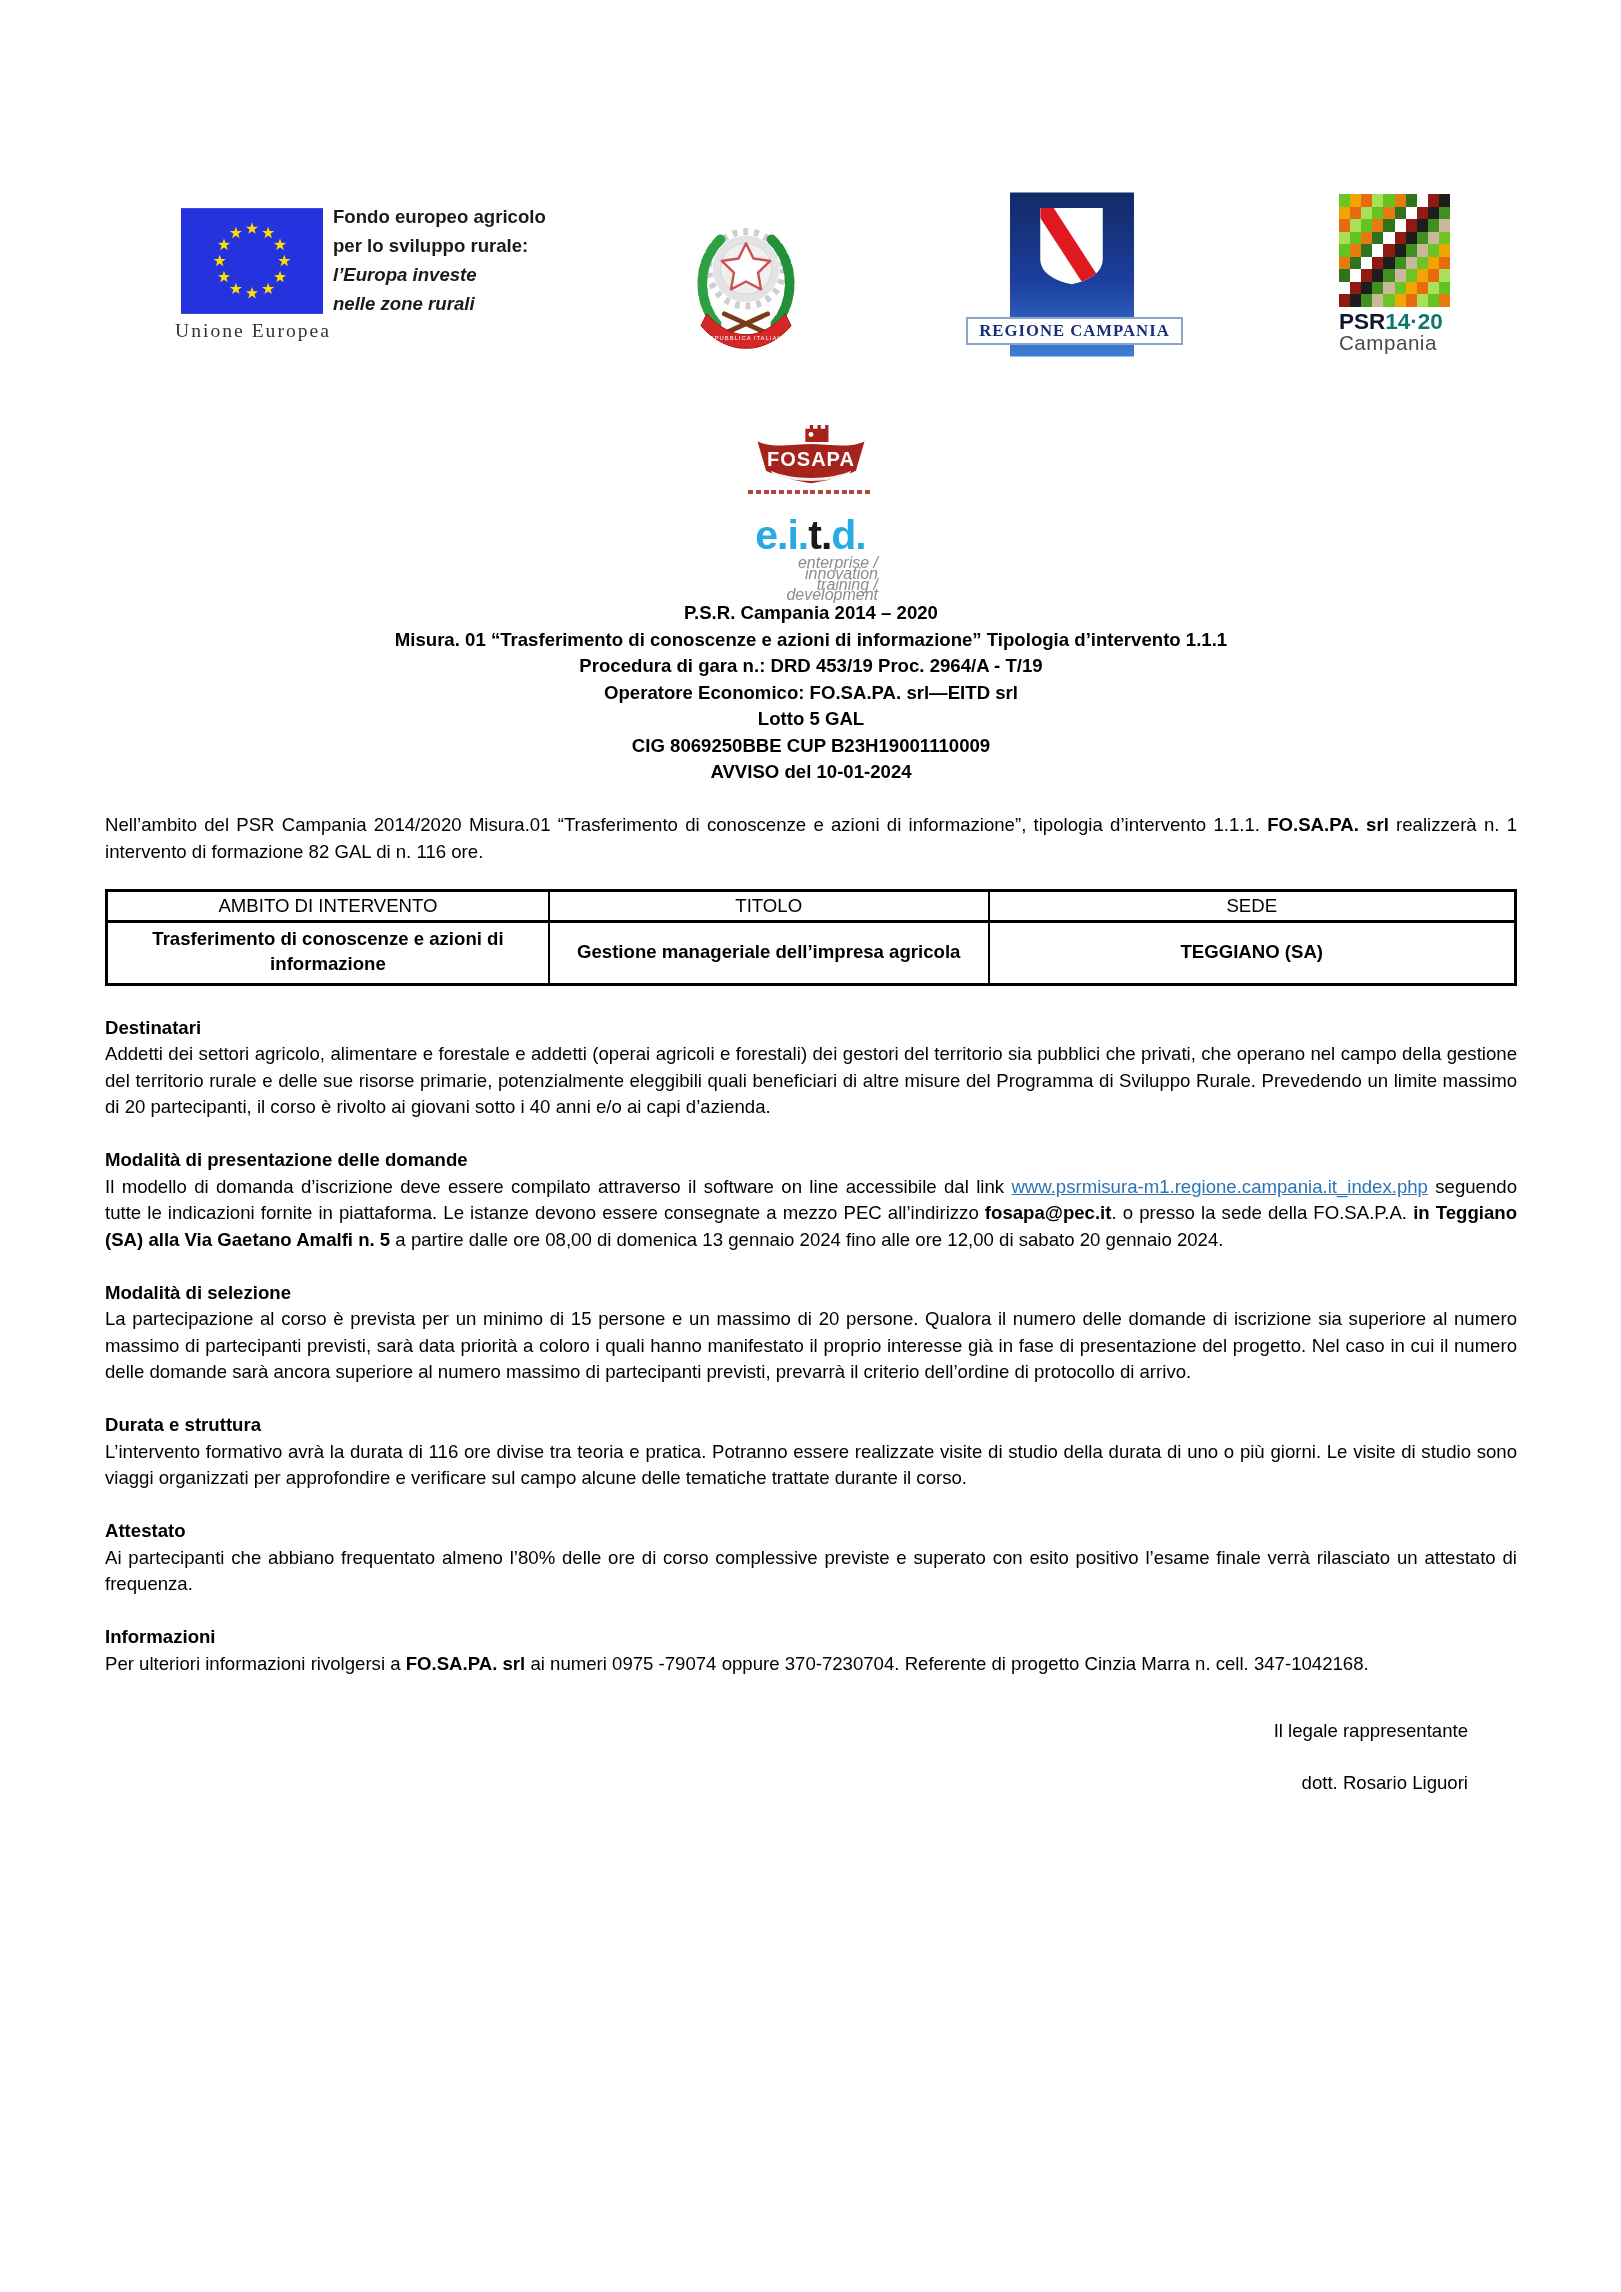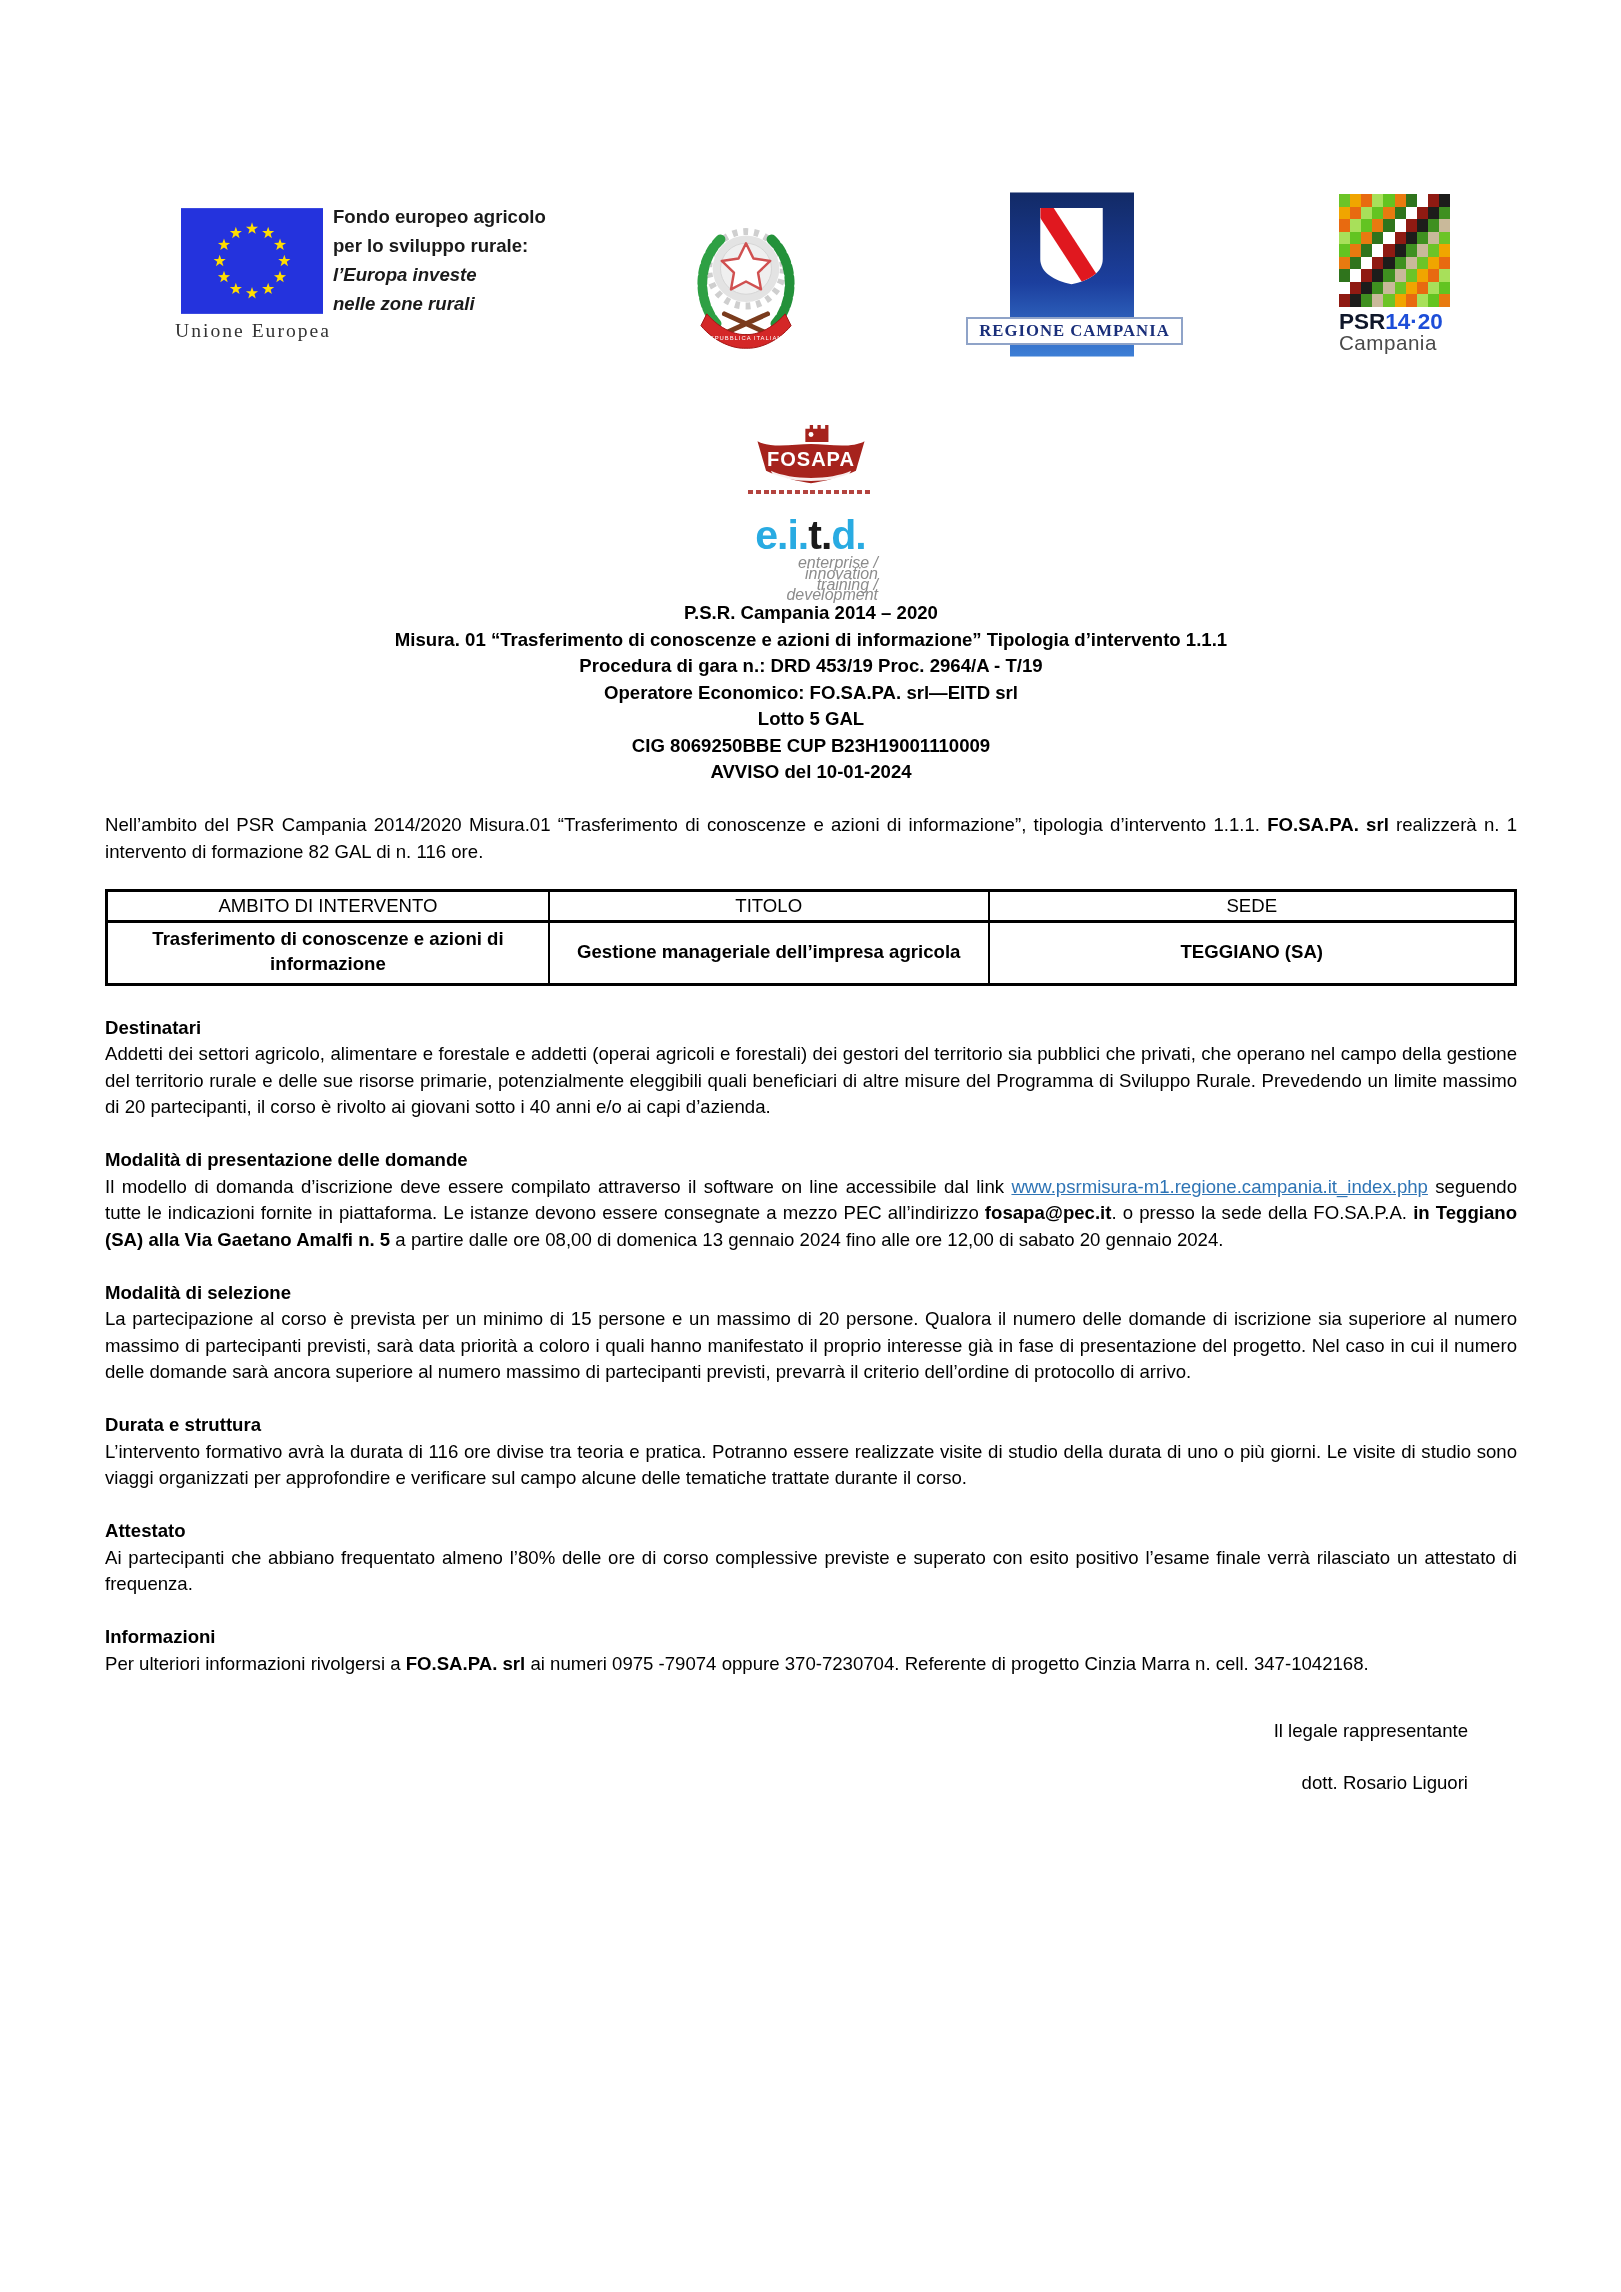--- a/index.html
+++ b/index.html
@@ -16,21 +16,21 @@
   .emblem{position:absolute;left:686px;top:208px;width:120px;height:149px;}
   .regione{position:absolute;left:1010px;top:192px;width:124px;height:165px;}
   .regione svg{position:absolute;left:0;top:0;}
   .regione-label{position:absolute;left:-44px;top:125px;width:213px;height:23.5px;background:#fff;
                  border:2px solid #8fa3c8;display:flex;align-items:center;justify-content:center;
                  font-family:"Liberation Serif",serif;font-weight:bold;font-size:16.7px;color:#1a2f7a;letter-spacing:1px;}
   .psr{position:absolute;left:1339px;top:194px;width:118px;}
   .psr-mosaic{display:grid;grid-template-columns:repeat(10,1fr);width:111px;height:113px;}
   .psr-line1{margin-top:3.9px;font-size:22.5px;font-weight:bold;line-height:21.6px;}
   .psr-acronym{color:#0f172a;}
-  .psr-years{color:#1d4ed8;}
+  .psr-years{color:#0f766e;}
   .psr-region{font-size:20.6px;color:#4a4a4a;line-height:21.6px;letter-spacing:0.5px;}
 
   
   .fosapa-wrap{position:absolute;left:0;right:0;top:423px;display:flex;flex-direction:column;align-items:center;}
   .fosapa-tagline{margin-top:2px;width:125px;height:3.9px;opacity:.85;
       background:repeating-linear-gradient(90deg,#a6231d 0 4.9px,transparent 4.9px 7.8px);}
   .eitd-wrap{position:absolute;left:0;right:0;top:514px;display:flex;flex-direction:column;align-items:center;}
   .eitd-name{font-size:41px;font-weight:bold;letter-spacing:-1px;line-height:43px;}
   .eitd-blue{color:#29abe2;margin-top:16px;}
   .eitd-black{color:#1a1a1a;}

